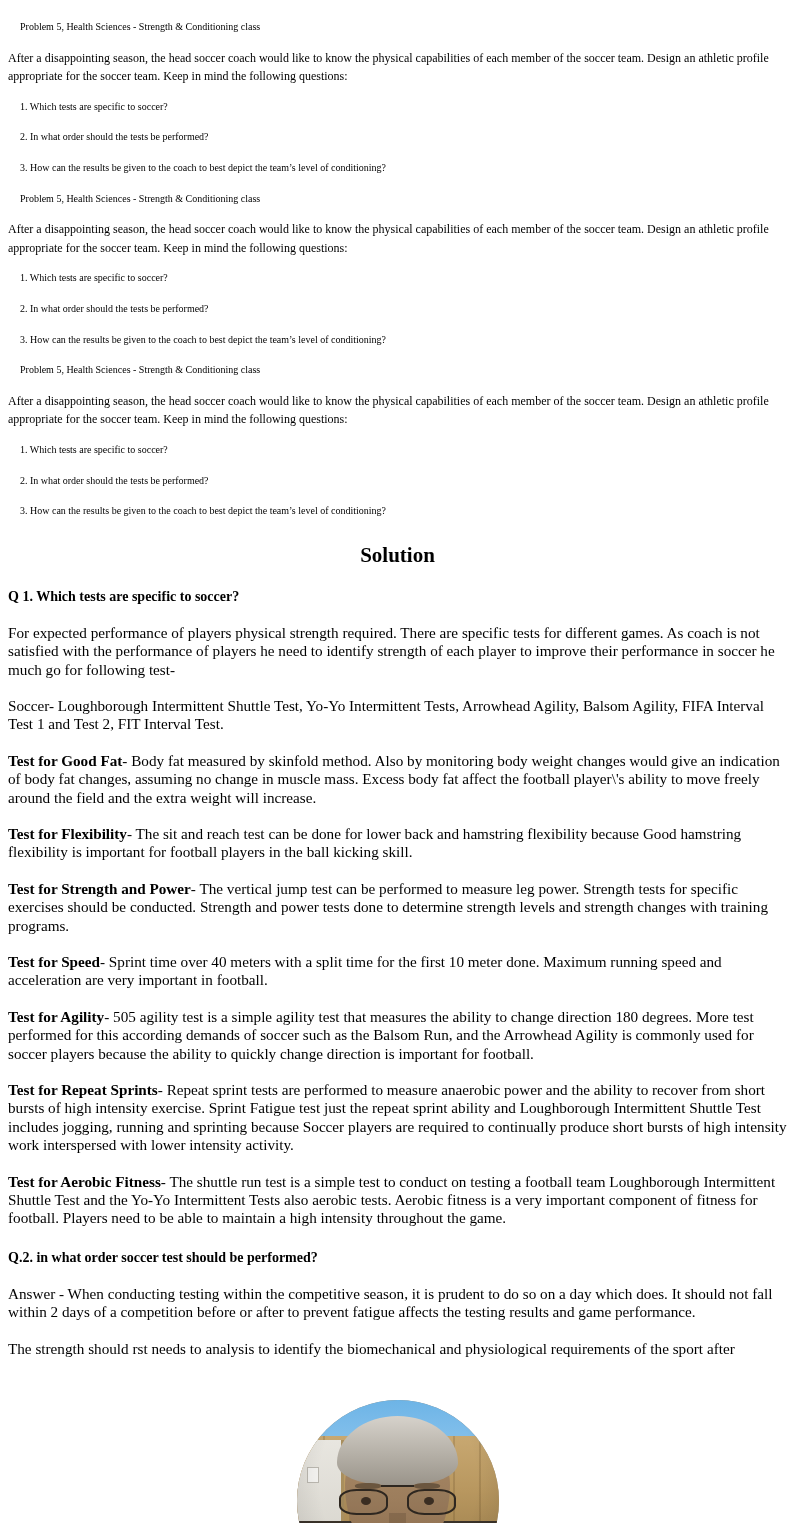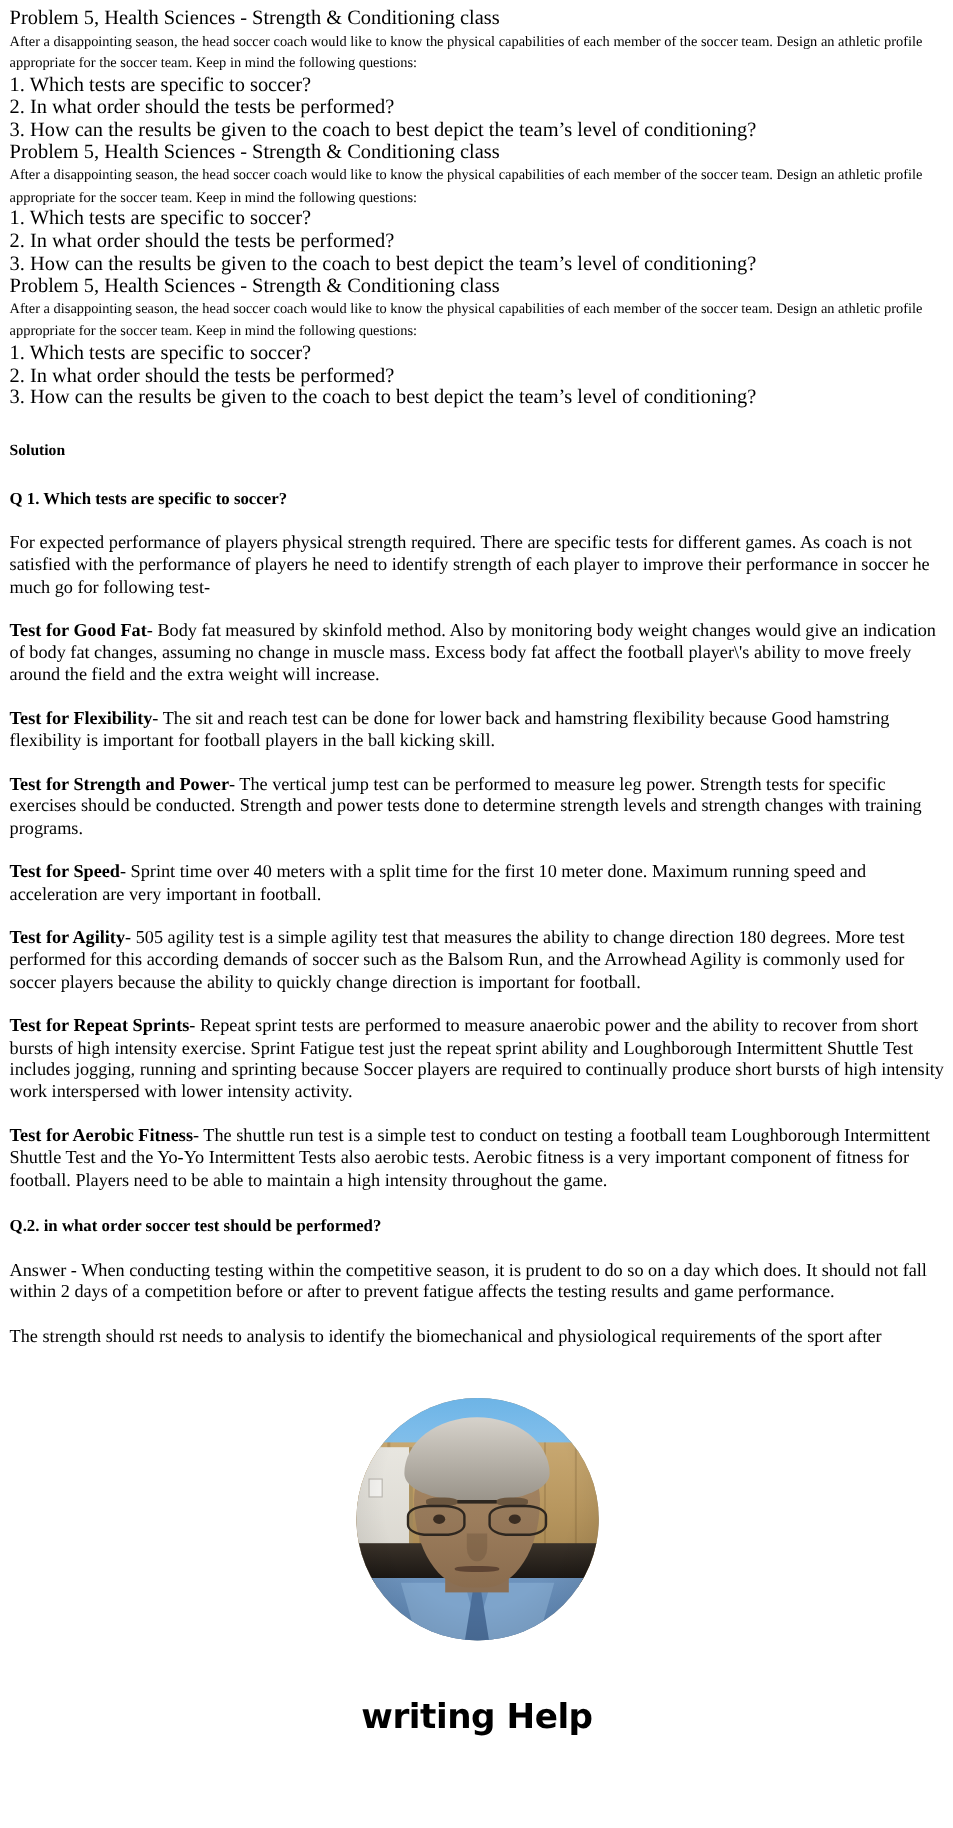--- a/index.html
+++ b/index.html
@@ -19,41 +19,42 @@
     width: 794px;
     box-sizing: border-box;
     padding: 6px 7px 0 8px;
   }
 
   
   .prompt-block {
     margin: 0;
   }
   .prompt-line {
-    font-size: 17px;
+    font-size: 10px;
     line-height: 18.6px;
-    margin: 0;
+    margin: 12px;
     padding: 0;
     text-align: left;
   }
   .prompt-para {
     font-size: 12px;
     line-height: 18.6px;
     margin: 0;
     padding: 0;
     text-align: left;
   }
 
   
   .solution-heading {
-    font-size: 13px;
+    font-size: 21px;
     font-weight: bold;
     line-height: 24px;
     margin: 22px 0 0 0;
     padding: 0;
+    text-align: center;
   }
   .q-heading {
     font-size: 14px;
     font-weight: bold;
     line-height: 19px;
     margin: 20px 0 0 0;
     padding: 0;
   }
   .body-para {
     font-size: 15.2px;
@@ -262,20 +263,21 @@
     <div class="prompt-line">1. Which tests are specific to soccer?</div>
     <div class="prompt-line">2. In what order should the tests be performed?</div>
     <div class="prompt-line">3. How can the results be given to the coach to best depict the team’s level of conditioning?</div>
   </div>
 
   <div class="solution-heading">Solution</div>
 
   <div class="q-heading">Q 1. Which tests are specific to soccer?</div>
 
   <p class="body-para">For expected performance of players physical strength required. There are specific tests for different games. As coach is not satisfied with the performance of players he need to identify strength of each player to improve their performance in soccer he much go for following test-</p>
+  <p class="body-para">Soccer- Loughborough Intermittent Shuttle Test, Yo-Yo Intermittent Tests, Arrowhead Agility, Balsom Agility, FIFA Interval Test 1 and Test 2, FIT Interval Test.</p>
 
   <p class="body-para"><span class="lead">Test for Good Fat</span><span>- Body fat measured by skinfold method. Also by monitoring body weight changes would give an indication of body fat changes, assuming no change in muscle mass. Excess body fat affect the football player\'s ability to move freely around the field and the extra weight will increase.</span></p>
 
   <p class="body-para"><span class="lead">Test for Flexibility</span><span>- The sit and reach test can be done for lower back and hamstring flexibility because Good hamstring flexibility is important for football players in the ball kicking skill.</span></p>
 
   <p class="body-para"><span class="lead">Test for Strength and Power</span><span>- The vertical jump test can be performed to measure leg power. Strength tests for specific exercises should be conducted. Strength and power tests done to determine strength levels and strength changes with training programs.</span></p>
 
   <p class="body-para"><span class="lead">Test for Speed</span><span>- Sprint time over 40 meters with a split time for the first 10 meter done. Maximum running speed and acceleration are very important in football.</span></p>
 
   <p class="body-para"><span class="lead">Test for Agility</span><span>- 505 agility test is a simple agility test that measures the ability to change direction 180 degrees. More test performed for this according demands of soccer such as the Balsom Run, and the Arrowhead Agility is commonly used for soccer players because the ability to quickly change direction is important for football.</span></p>

